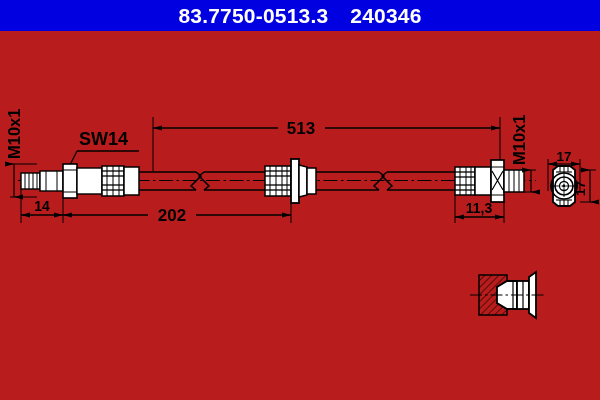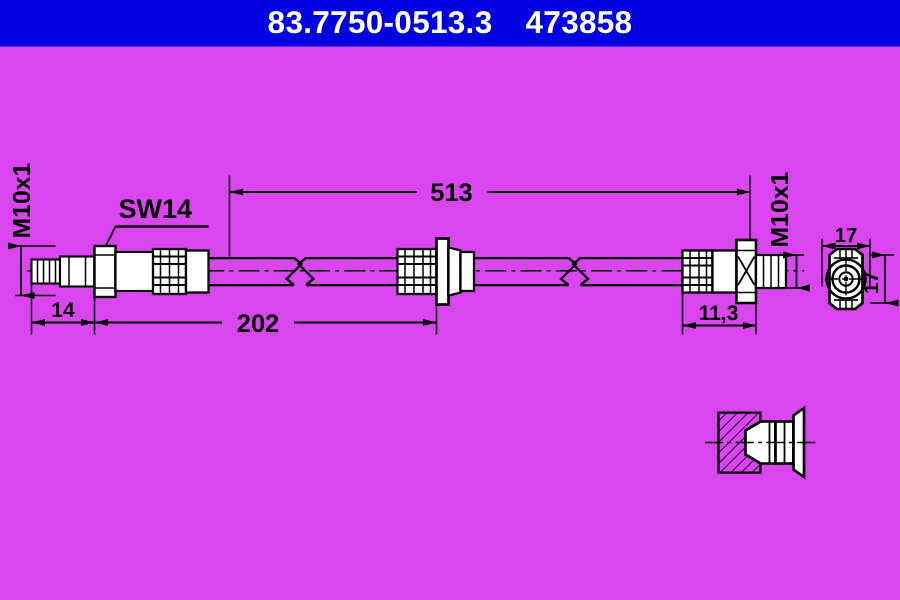--- a/index.html
+++ b/index.html
@@ -11,21 +11,21 @@
     width: 600px;
     height: 400px;
     font-family: "Liberation Sans", sans-serif;
     overflow: hidden;
     position: relative;
   }
   #page {
     position: relative;
     width: 600px;
     height: 400px;
-    background: #d946ef;
+    background: #b91c1c;
     text-align: center;
   }
   
   #header-bar {
     position: absolute;
     left: 0;
     top: 0;
     width: 600px;
     height: 31px;
     background: #0000e0;
@@ -65,21 +65,21 @@
   }
 </style>
 </head>
 <body>
 
 <div id="page">
 
   <div id="header-bar"></div>
   <div id="header-title-group">
     <span>83.7750-0513.3</span>
-    <span>473858</span>
+    <span>240346</span>
   </div>
 
   <svg id="drawing" viewBox="0 0 600 369">
     <defs>
       <marker id="arrL" markerWidth="10" markerHeight="8" refX="9" refY="4" orient="auto" markerUnits="userSpaceOnUse">
         <path d="M9,4 L0,1.6 L0,6.4 Z" fill="#000"></path>
       </marker>
       <marker id="arrR" markerWidth="10" markerHeight="8" refX="1" refY="4" orient="auto" markerUnits="userSpaceOnUse">
         <path d="M1,4 L10,1.6 L10,6.4 Z" fill="#000"></path>
       </marker>

